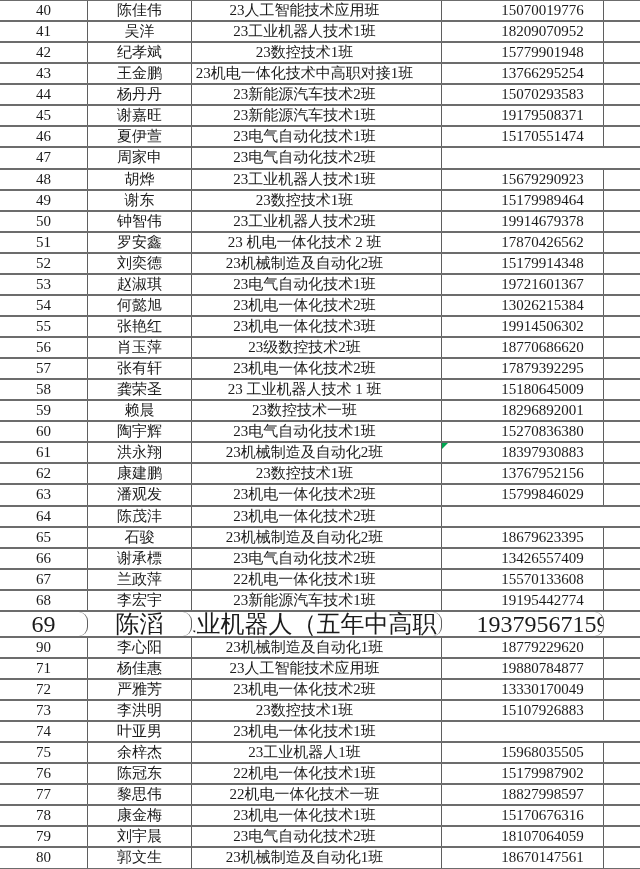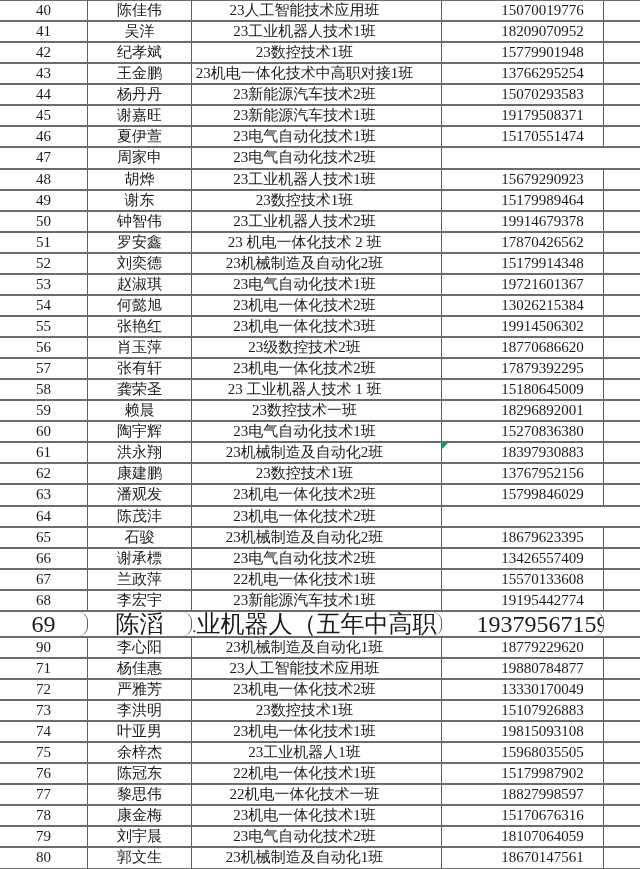--- a/index.html
+++ b/index.html
@@ -302,21 +302,20 @@
     <div class="cell c-no">73</div>
     <div class="cell c-name">李洪明</div>
     <div class="cell c-class">23数控技术1班</div>
     <div class="cell c-phone">15107926883</div>
     <div class="cell c-extra"></div>
   </div>
     <div class="row">
     <div class="cell c-no">74</div>
     <div class="cell c-name">叶亚男</div>
     <div class="cell c-class">23机电一体化技术1班</div>
-    <div class="cell c-phone">19815093108</div>
     <div class="cell c-extra"></div>
   </div>
     <div class="row">
     <div class="cell c-no">75</div>
     <div class="cell c-name">余梓杰</div>
     <div class="cell c-class">23工业机器人1班</div>
     <div class="cell c-phone">15968035505</div>
     <div class="cell c-extra"></div>
   </div>
     <div class="row">

